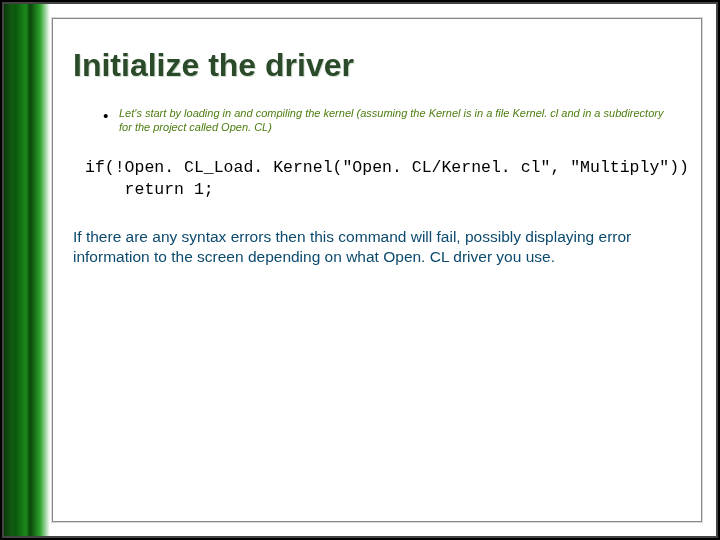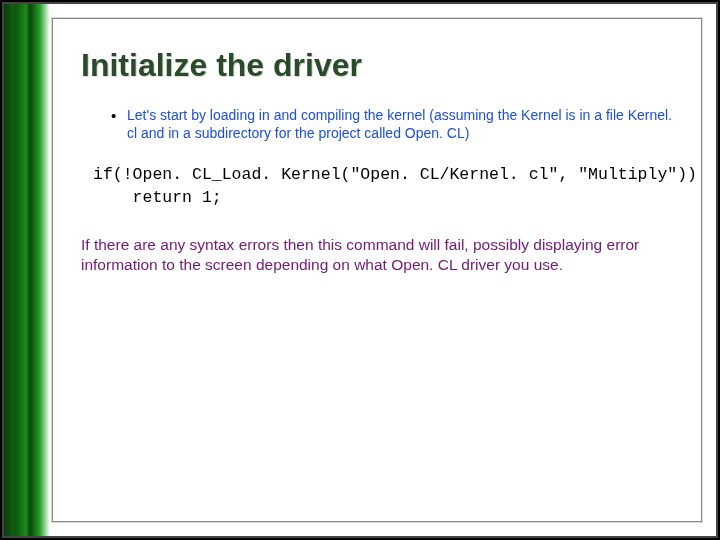--- a/index.html
+++ b/index.html
@@ -33,62 +33,63 @@
   .inner {
     position: absolute;
     left: 48px;
     top: 14px;
     right: 14px;
     bottom: 14px;
     background: #ffffff;
     border: 1px solid #888;
     box-shadow: 0 0 0 1px rgba(0,0,0,0.15);
     box-sizing: border-box;
-    padding: 28px 16px 16px 28px;
+    padding: 28px 16px 16px 20px;
   }
   .title {
     font-size: 32px;
     font-weight: bold;
     color: #2a4a2a;
     text-shadow: 1px 1px 0 rgba(180,200,180,0.6);
     margin: 0 0 22px 0;
   }
   ul.bullets {
     margin: 0 0 20px 0;
     padding: 0 10px 0 30px;
     list-style: none;
   }
   ul.bullets li {
     position: relative;
-    font-size: 14px;
+    font-size: 11px;
     line-height: 1.3;
-    color: #1d4ed8;
+    color: #4d7c0f;
     margin: 0 0 2px 0;
     padding-left: 16px;
+    font-style: italic;
   }
   ul.bullets li::before {
     content: "•";
     position: absolute;
     left: 0;
     top: 0;
     color: #000;
     font-size: 15px;
   }
   .code {
     font-family: "Courier New", Courier, monospace;
     font-size: 16.5px;
     white-space: pre;
     color: #000;
     margin: 22px 0 26px 12px;
     line-height: 1.35;
   }
   .para {
     font-size: 15.5px;
     line-height: 1.3;
-    color: #701a75;
+    color: #0c4a6e;
     margin: 14px 2px 0 0;
   }
 </style>
 </head>
 <body>
 
 <div class="slide">
   <div class="inner">
     <h1 class="title">Initialize the driver</h1>
     <ul class="bullets">

